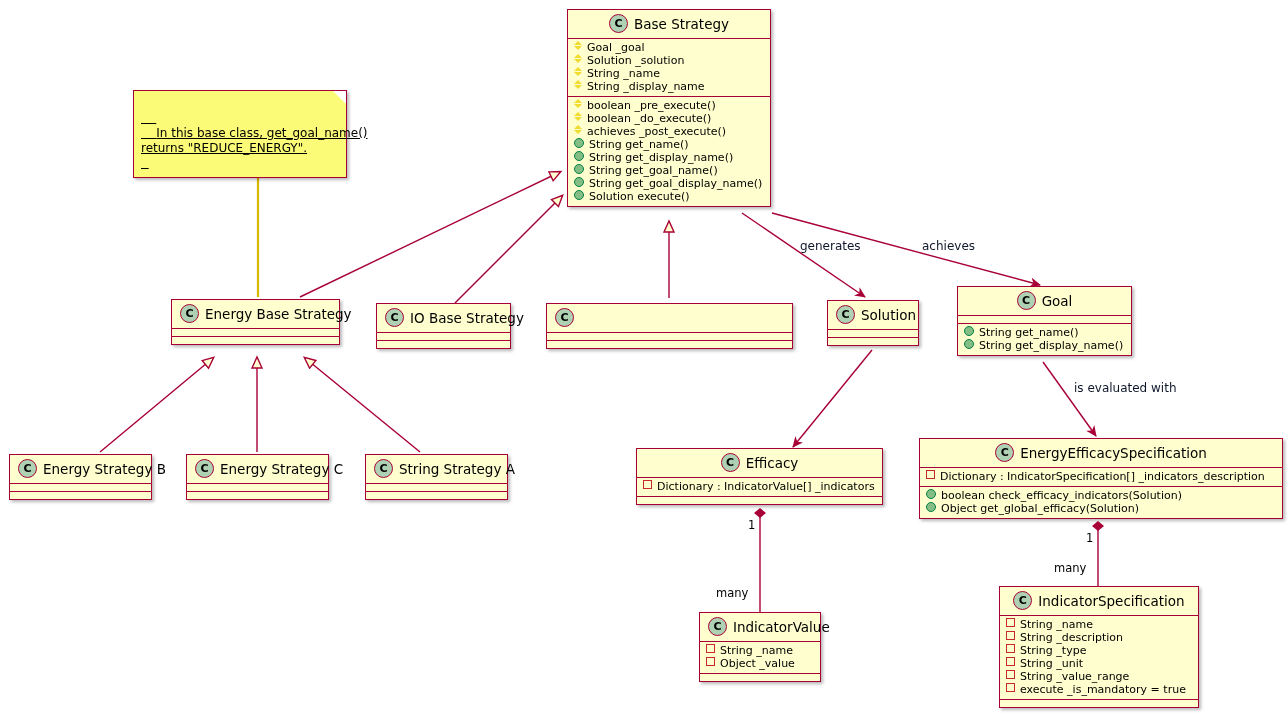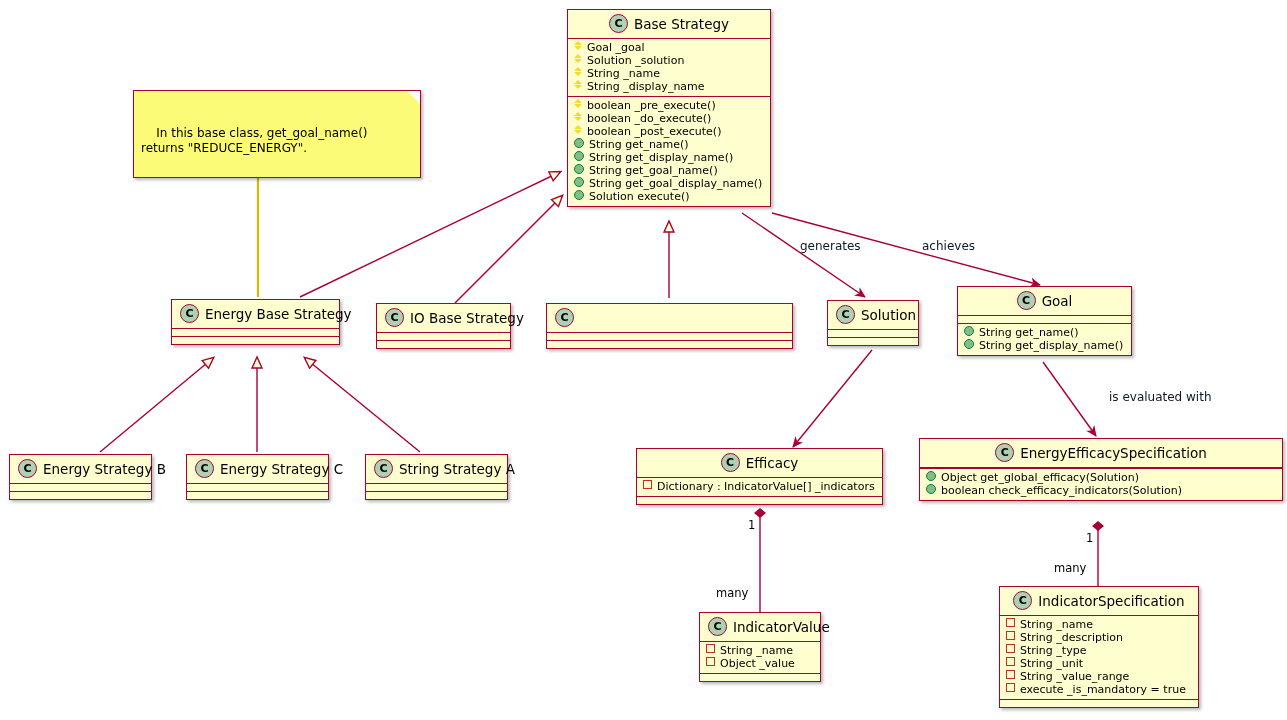--- a/index.html
+++ b/index.html
@@ -124,28 +124,28 @@
       <path d="M 1098,526 L 1098,586" marker-start="url(#diamond)"></path>
     </g>
 
     <g stroke="#D8B800" stroke-width="2.2" fill="none">
       <path d="M 258,140 L 258,297"></path>
     </g>
   </svg>
 
   <div class="edge-label" style="left:800px;top:240px;">generates</div>
   <div class="edge-label" style="left:922px;top:240px;">achieves</div>
-  <div class="edge-label" style="left:1074px;top:391px;margin-left:35px;">is evaluated with</div>
+  <div class="edge-label" style="left:1074px;top:382px;">is evaluated with</div>
 
   <div class="mult-label" style="left:748px;top:519px;">1</div>
   <div class="mult-label" style="left:716px;top:587px;">many</div>
   <div class="mult-label" style="left:1086px;top:532px;">1</div>
   <div class="mult-label" style="left:1054px;top:562px;">many</div>
 
-  <div class="uml-note" style="left:133px;top:90px;width:288px;">
+  <div class="uml-note" style="left:133px;top:90px;width:214px;text-decoration:underline;">
     <div class="note-fold-tri"></div>
     <span>In this base class, get_goal_name()
 returns "REDUCE_ENERGY".</span>
   </div>
 
   <div class="uml-class" style="left:567px;top:9px;width:204px;">
     <div class="uml-header">
       <span class="cicon">C</span>
       <span>Base Strategy</span>
     </div>
@@ -173,21 +173,21 @@
       <div class="uml-row">
         <span class="vis vis-protected"></span>
         <span>boolean _pre_execute()</span>
       </div>
       <div class="uml-row">
         <span class="vis vis-protected"></span>
         <span>boolean _do_execute()</span>
       </div>
       <div class="uml-row">
         <span class="vis vis-protected"></span>
-        <span>boolean _post_execute()</span>
+        <span>achieves _post_execute()</span>
       </div>
       <div class="uml-row">
         <span class="vis vis-public"></span>
         <span>String get_name()</span>
       </div>
       <div class="uml-row">
         <span class="vis vis-public"></span>
         <span>String get_display_name()</span>
       </div>
       <div class="uml-row">
@@ -316,29 +316,35 @@
     <div class="uml-sep"></div>
     <div class="uml-compartment empty"></div>
   </div>
 
   <div class="uml-class" style="left:919px;top:438px;width:364px;">
     <div class="uml-header">
       <span class="cicon">C</span>
       <span>EnergyEfficacySpecification</span>
     </div>
     <div class="uml-sep"></div>
-    <div class="uml-sep"></div>
-    <div class="uml-compartment">
+    <div class="uml-compartment">
+      <div class="uml-row">
+        <span class="vis vis-private"></span>
+        <span>Dictionary : IndicatorSpecification[] _indicators_description</span>
+      </div>
+    </div>
+    <div class="uml-sep"></div>
+    <div class="uml-compartment">
+      <div class="uml-row">
+        <span class="vis vis-public"></span>
+        <span>boolean check_efficacy_indicators(Solution)</span>
+      </div>
       <div class="uml-row">
         <span class="vis vis-public"></span>
         <span>Object get_global_efficacy(Solution)</span>
-      </div>
-      <div class="uml-row">
-        <span class="vis vis-public"></span>
-        <span>boolean check_efficacy_indicators(Solution)</span>
       </div>
     </div>
   </div>
 
   <div class="uml-class" style="left:699px;top:612px;width:122px;">
     <div class="uml-header left">
       <span class="cicon">C</span>
       <span>IndicatorValue</span>
     </div>
     <div class="uml-sep"></div>

